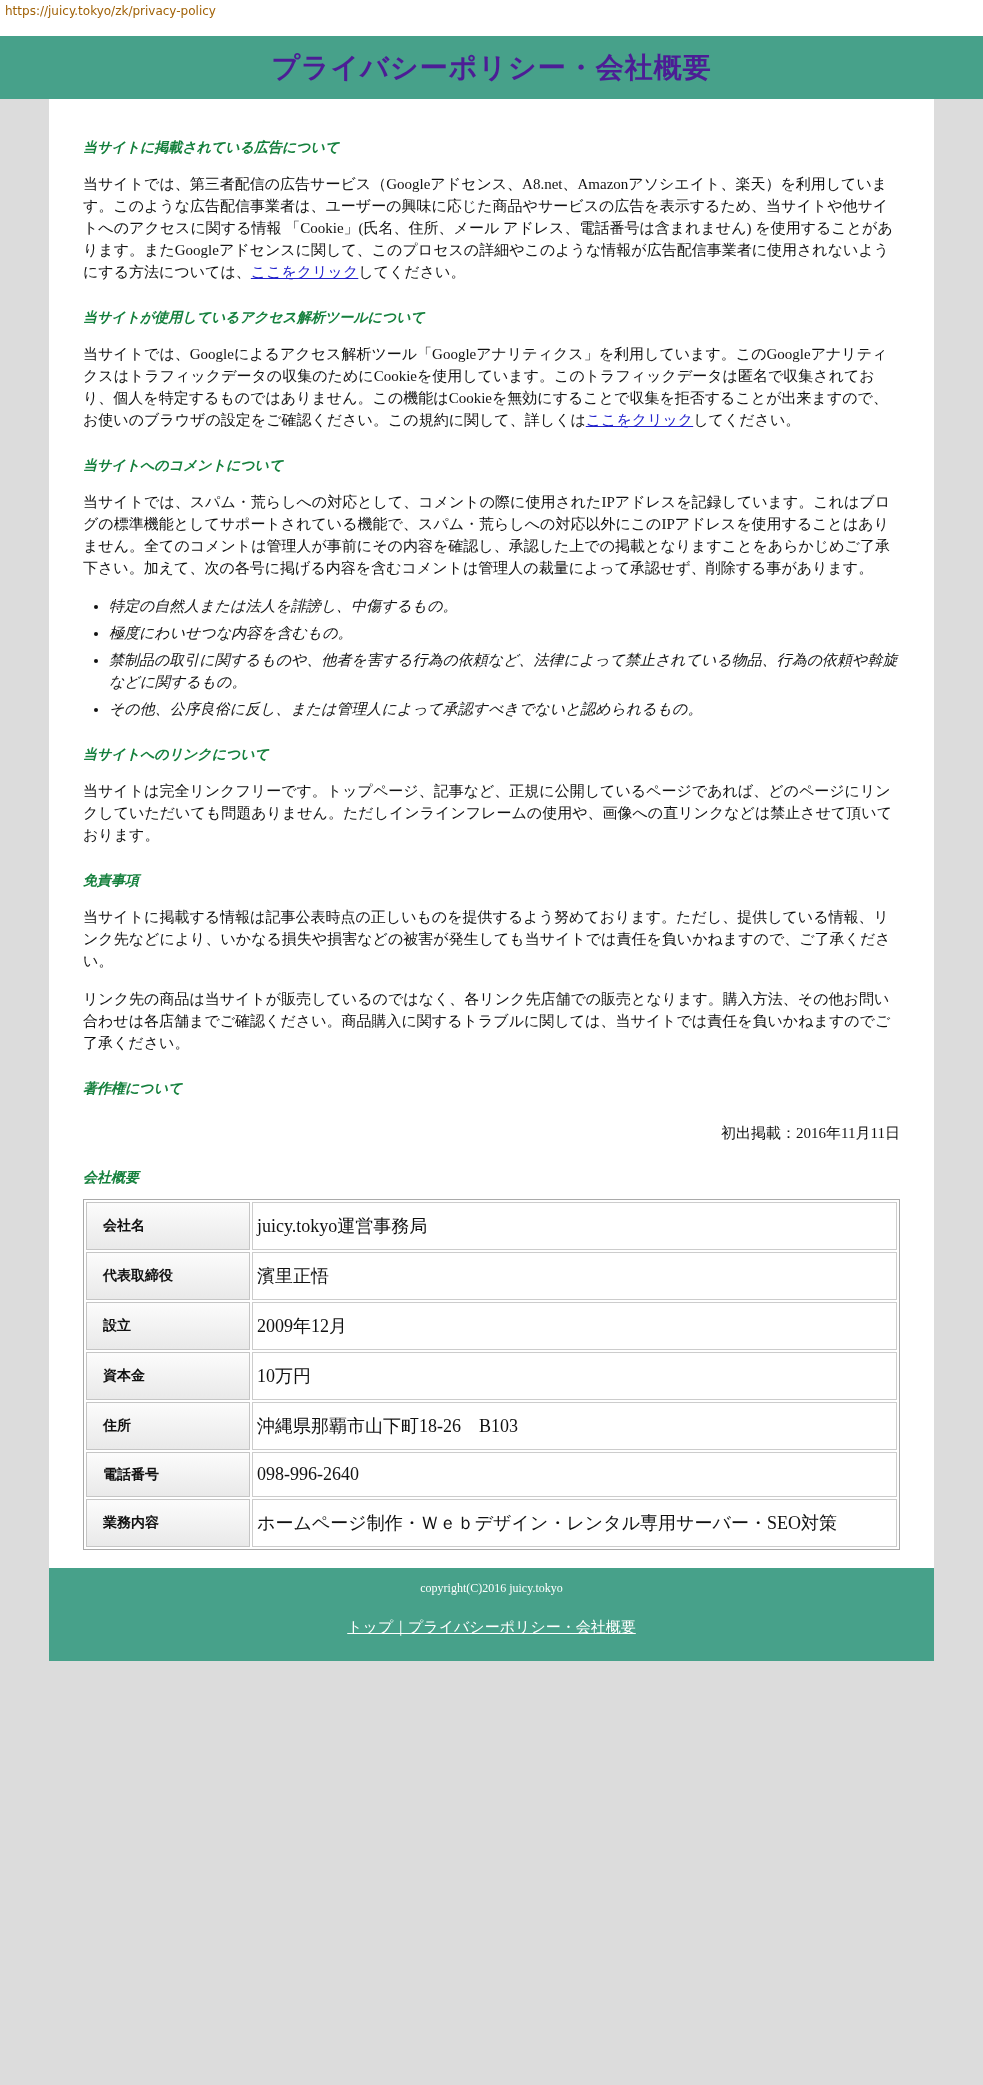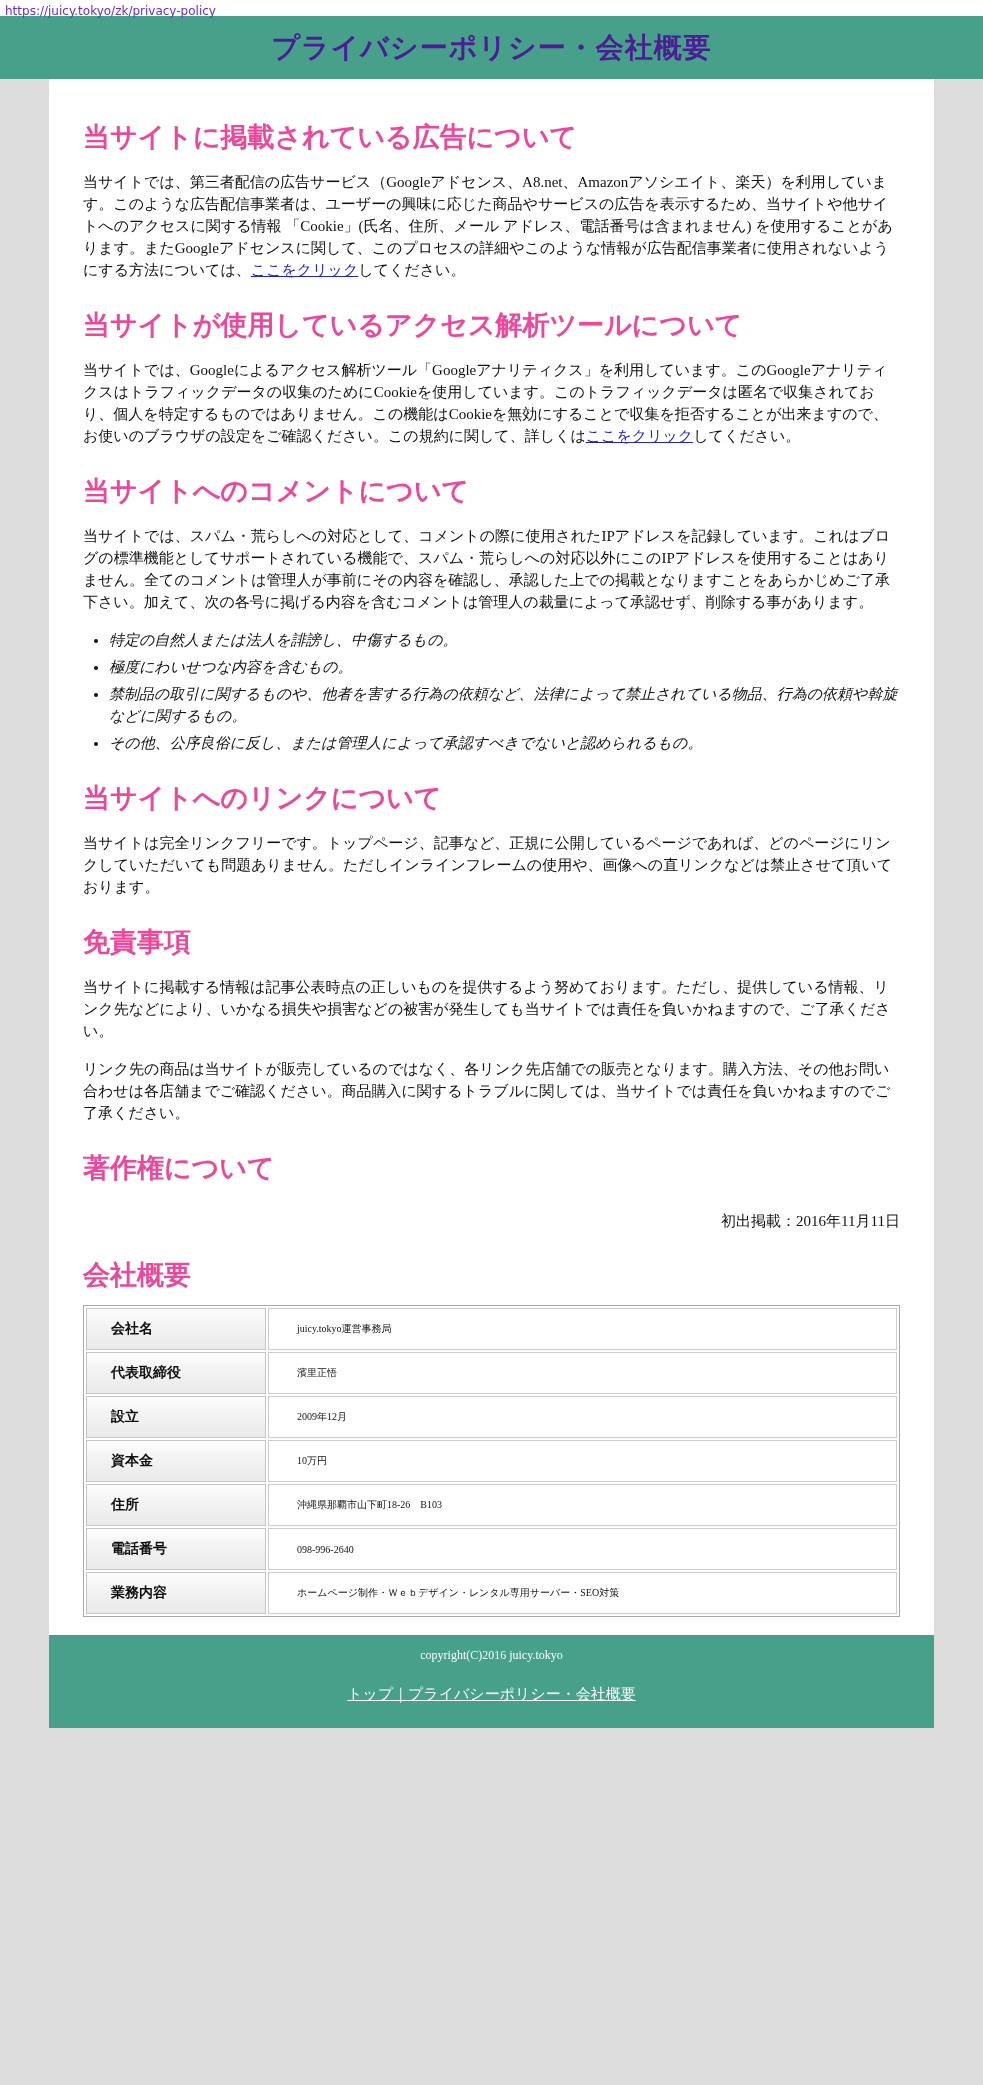--- a/index.html
+++ b/index.html
@@ -5,26 +5,26 @@
   html,body { margin:0; padding:0; }
   body {
     width:983px;
     background:#dcdcdc;
     font-family:"Liberation Serif","DejaVu Serif",serif;
     color:#111;
   }
   
   .urlbar {
     background:#fff;
-    height:16px;
+    height:36px;
     box-sizing:border-box;
     padding:4px 5px 0;
     font-family:"DejaVu Sans","Liberation Sans",sans-serif;
     font-size:12px;
-    color:#6d28d9;
+    color:#a16207;
     white-space:nowrap;
   }
   
   .site-header {
     background:#47a18a;
     height:63px;
     display:flex;
     align-items:center;
     justify-content:center;
   }
@@ -43,24 +43,25 @@
     background:#fff;
   }
   .card-inner { padding:14px 34px 18px; }
   
   ul.toc { list-style:none; margin:0 0 10px; padding:2px 0 0 2px; }
   ul.toc li { line-height:24px; }
   ul.toc a { color:#2323cc; font-size:15px; text-decoration:underline; }
   
   h2.sec {
     font-family:"Liberation Sans","DejaVu Sans",sans-serif;
-    font-size:27px;
+    font-size:14px;
     font-weight:bold;
-    color:#ec4899;
+    color:#15803d;
     margin:26px 0 6px;
+    font-style:italic;
   }
   p.body-p { font-size:15px; line-height:22px; margin:16px 0; }
   p.body-p a, td a { color:#2323cc; text-decoration:underline; }
   ul.rules { margin:16px 0 16px 4px; padding-left:22px;font-style:italic; }
   ul.rules li { font-size:15px; line-height:22px; margin-bottom:5px; }
   .date-note { text-align:right; font-size:15px; margin:26px 0 14px; }
   
   table.company {
     width:100%;
     border-collapse:separate;
@@ -70,26 +71,26 @@
     margin:12px 0 0;
   }
   table.company th {
     width:130px;
     background:linear-gradient(#fcfcfc,#e9e9e9);
     border:1px solid #c5c5c5;
     font-family:"Liberation Sans","DejaVu Sans",sans-serif;
     font-size:14px;
     font-weight:bold;
     text-align:left;
-    padding:11px 24px;
+    padding:11px 16px;
   }
   table.company td {
     border:1px solid #cccccc;
-    font-size:10px;
-    padding:11px 28px;
+    font-size:18px;
+    padding:11px 4px;
   }
   
   .site-footer {
     background:#47a18a;
     text-align:center;
     padding:13px 0 24px;
   }
   .site-footer .copy { color:#fff; font-size:12px; }
   .site-footer .nav { margin-top:22px; }
   .site-footer .nav a {

